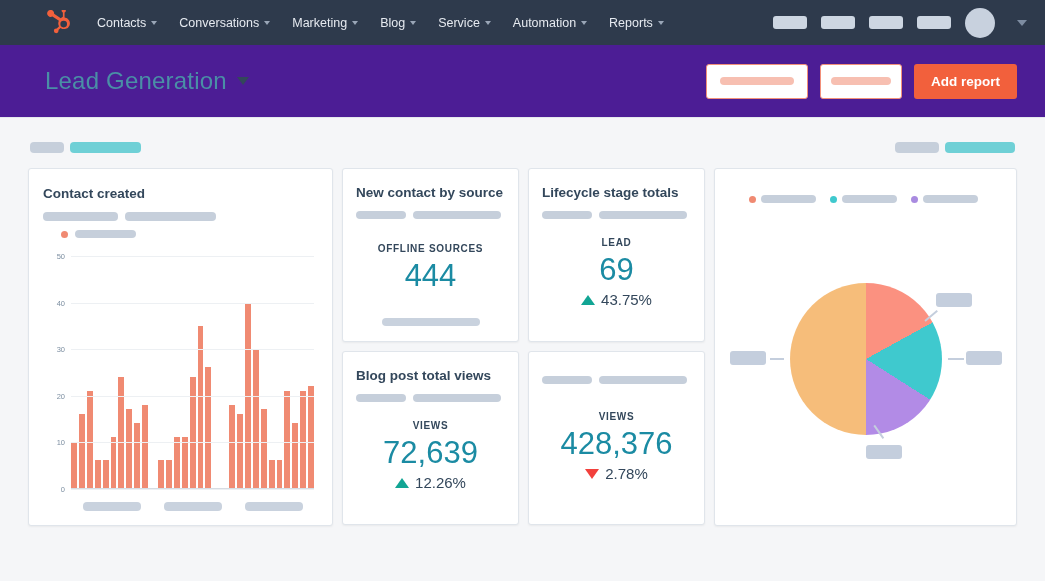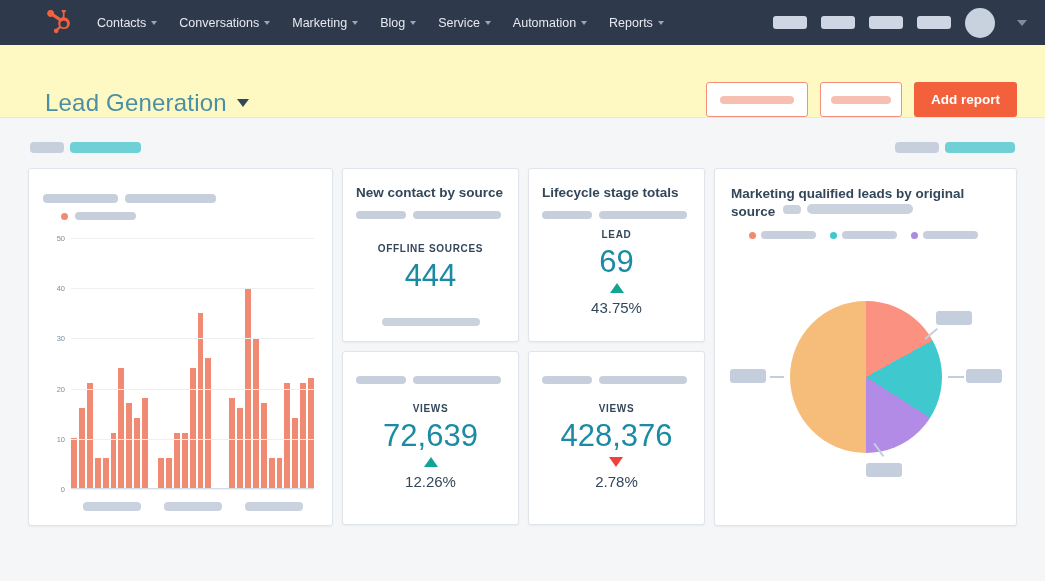--- a/index.html
+++ b/index.html
@@ -56,24 +56,24 @@
     width: 0; height: 0;
     border-left: 5px solid transparent;
     border-right: 5px solid transparent;
     border-top: 6px solid #7d8ca1;
     margin-left: 8px;
   }
 
   
   .pagehead {
     height: 73px;
-    background: #fef9c3;
+    background: #4c1d95;
     border-bottom: 1px solid #e4e8ed;
     display: flex;
-    align-items: flex-end;
+    align-items: center;
     padding: 0 28px 0 45px;
   }
   .page-title {
     font-size: 24px;
     color: #4a8fa6;
     font-weight: 400;
     letter-spacing: .2px;
   }
   .title-caret {
     width: 0; height: 0;
@@ -180,21 +180,21 @@
   .kpi-body { flex: 1; display: flex; flex-direction: column; align-items: center; justify-content: center; }
   .kpi-label {
     font-size: 10px; letter-spacing: .7px; color: #33475b; font-weight: 700;
     margin-bottom: 4px;
   }
   .kpi-value {
     font-size: 31px; color: #1b8ba3; font-weight: 400; line-height: 1.15;
   }
   .kpi-delta {
     display: flex; align-items: center; gap: 6px;
-    font-size: 15px; color: #33475b; margin-top: 4px; flex-direction: column;
+    font-size: 15px; color: #33475b; margin-top: 4px;
   }
   .tri-up { width:0;height:0;border-left:7px solid transparent;border-right:7px solid transparent;border-bottom:10px solid #12a594; }
   .tri-down { width:0;height:0;border-left:7px solid transparent;border-right:7px solid transparent;border-top:10px solid #f2403c; }
   .sk-kpi-foot { width: 98px; height: 8px; border-radius: 4px; background: #c9d2de; margin: 0 auto; }
 
   
   .card-pie { flex: 1; height: 358px; padding: 16px 16px 10px 16px; display: flex; flex-direction: column; position: relative; }
   .pie-title-wrap { position: relative; }
   .sk-overlay1 { position: absolute; left: 52px; top: 20px; width: 18px; height: 9px; border-radius: 4px; background: #c9d2de; }
   .sk-overlay2 { position: absolute; left: 76px; top: 19px; width: 106px; height: 10px; border-radius: 5px; background: #c9d2de; }
@@ -278,20 +278,21 @@
     <div class="sk sk-teal" style="width:71px;margin-left:6px"></div>
     <div class="bars-right">
       <div class="sk sk-gray" style="width:44px"></div>
       <div class="sk sk-teal" style="width:70px"></div>
     </div>
   </div>
 
   <div class="grid">
 
     <div class="card card-bars">
+      <div class="card-title">Contact created</div>
       <div class="sk-row">
         <div class="sk sk-gray" style="width:75px;height:9px"></div>
         <div class="sk sk-gray" style="width:91px;height:9px"></div>
       </div>
       <div class="legend-row">
         <div class="dot" style="background:#f08a72"></div>
         <div class="sk sk-gray" style="width:61px;height:8px"></div>
       </div>
 
       <div class="chart-area">
@@ -381,20 +382,21 @@
               <span>43.75%</span>
             </div>
           </div>
         </div>
 
       </div>
 
       <div class="kpi-pair">
 
         <div class="card card-kpi">
+          <div class="card-title">Blog post total views</div>
           <div class="sk-row">
             <div class="sk sk-gray" style="width:50px;height:8px"></div>
             <div class="sk sk-gray" style="width:88px;height:8px"></div>
           </div>
           <div class="kpi-body">
             <div class="kpi-label">VIEWS</div>
             <div class="kpi-value">72,639</div>
             <div class="kpi-delta">
               <span class="tri-up"></span>
               <span>12.26%</span>
@@ -414,26 +416,20 @@
               <span class="tri-down"></span>
               <span>2.78%</span>
             </div>
           </div>
         </div>
 
       </div>
     </div>
 
     <div class="card card-pie">
-      <div class="pie-title-wrap">
-        <div class="card-title">Marketing qualified leads by original</div>
-        <div class="card-title">source</div>
-        <div class="sk-overlay1"></div>
-        <div class="sk-overlay2"></div>
-      </div>
       <div class="pie-legend">
         <div class="dot" style="background:#f08a72"></div>
         <div class="sk sk-gray" style="width:55px;height:8px;margin-right:9px"></div>
         <div class="dot" style="background:#3fc9ce"></div>
         <div class="sk sk-gray" style="width:55px;height:8px;margin-right:9px"></div>
         <div class="dot" style="background:#a98be0"></div>
         <div class="sk sk-gray" style="width:55px;height:8px"></div>
       </div>
 
       <div class="pie-area">

